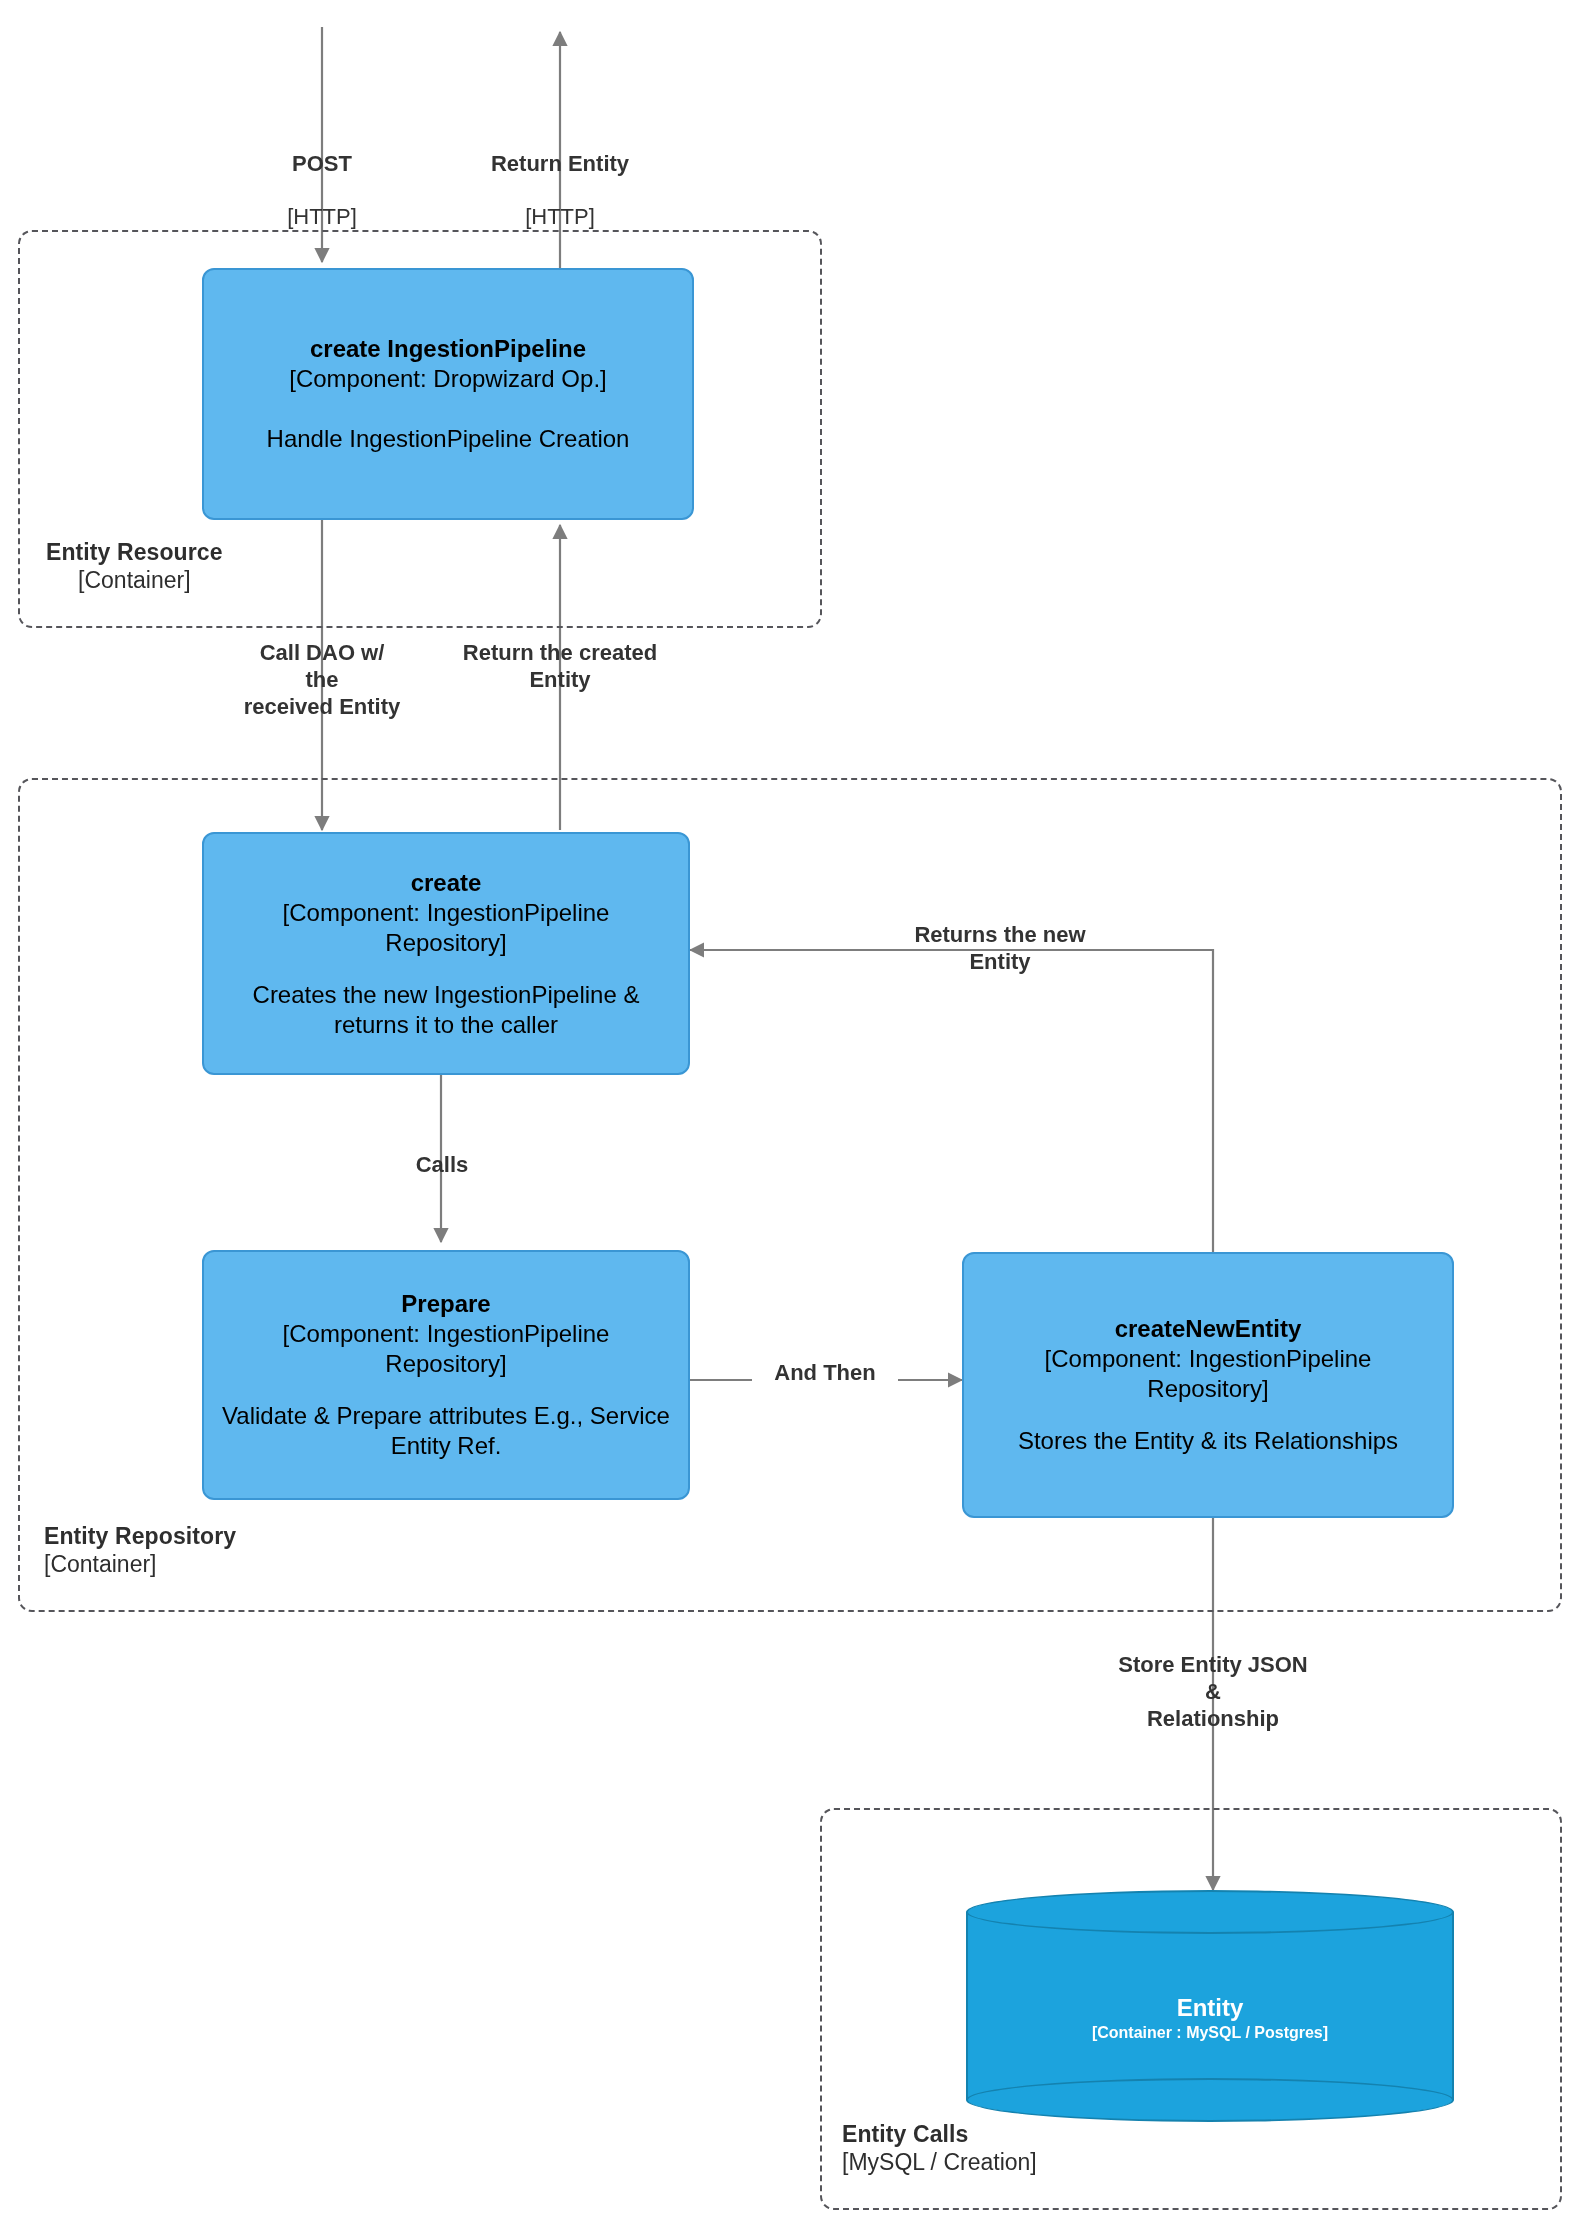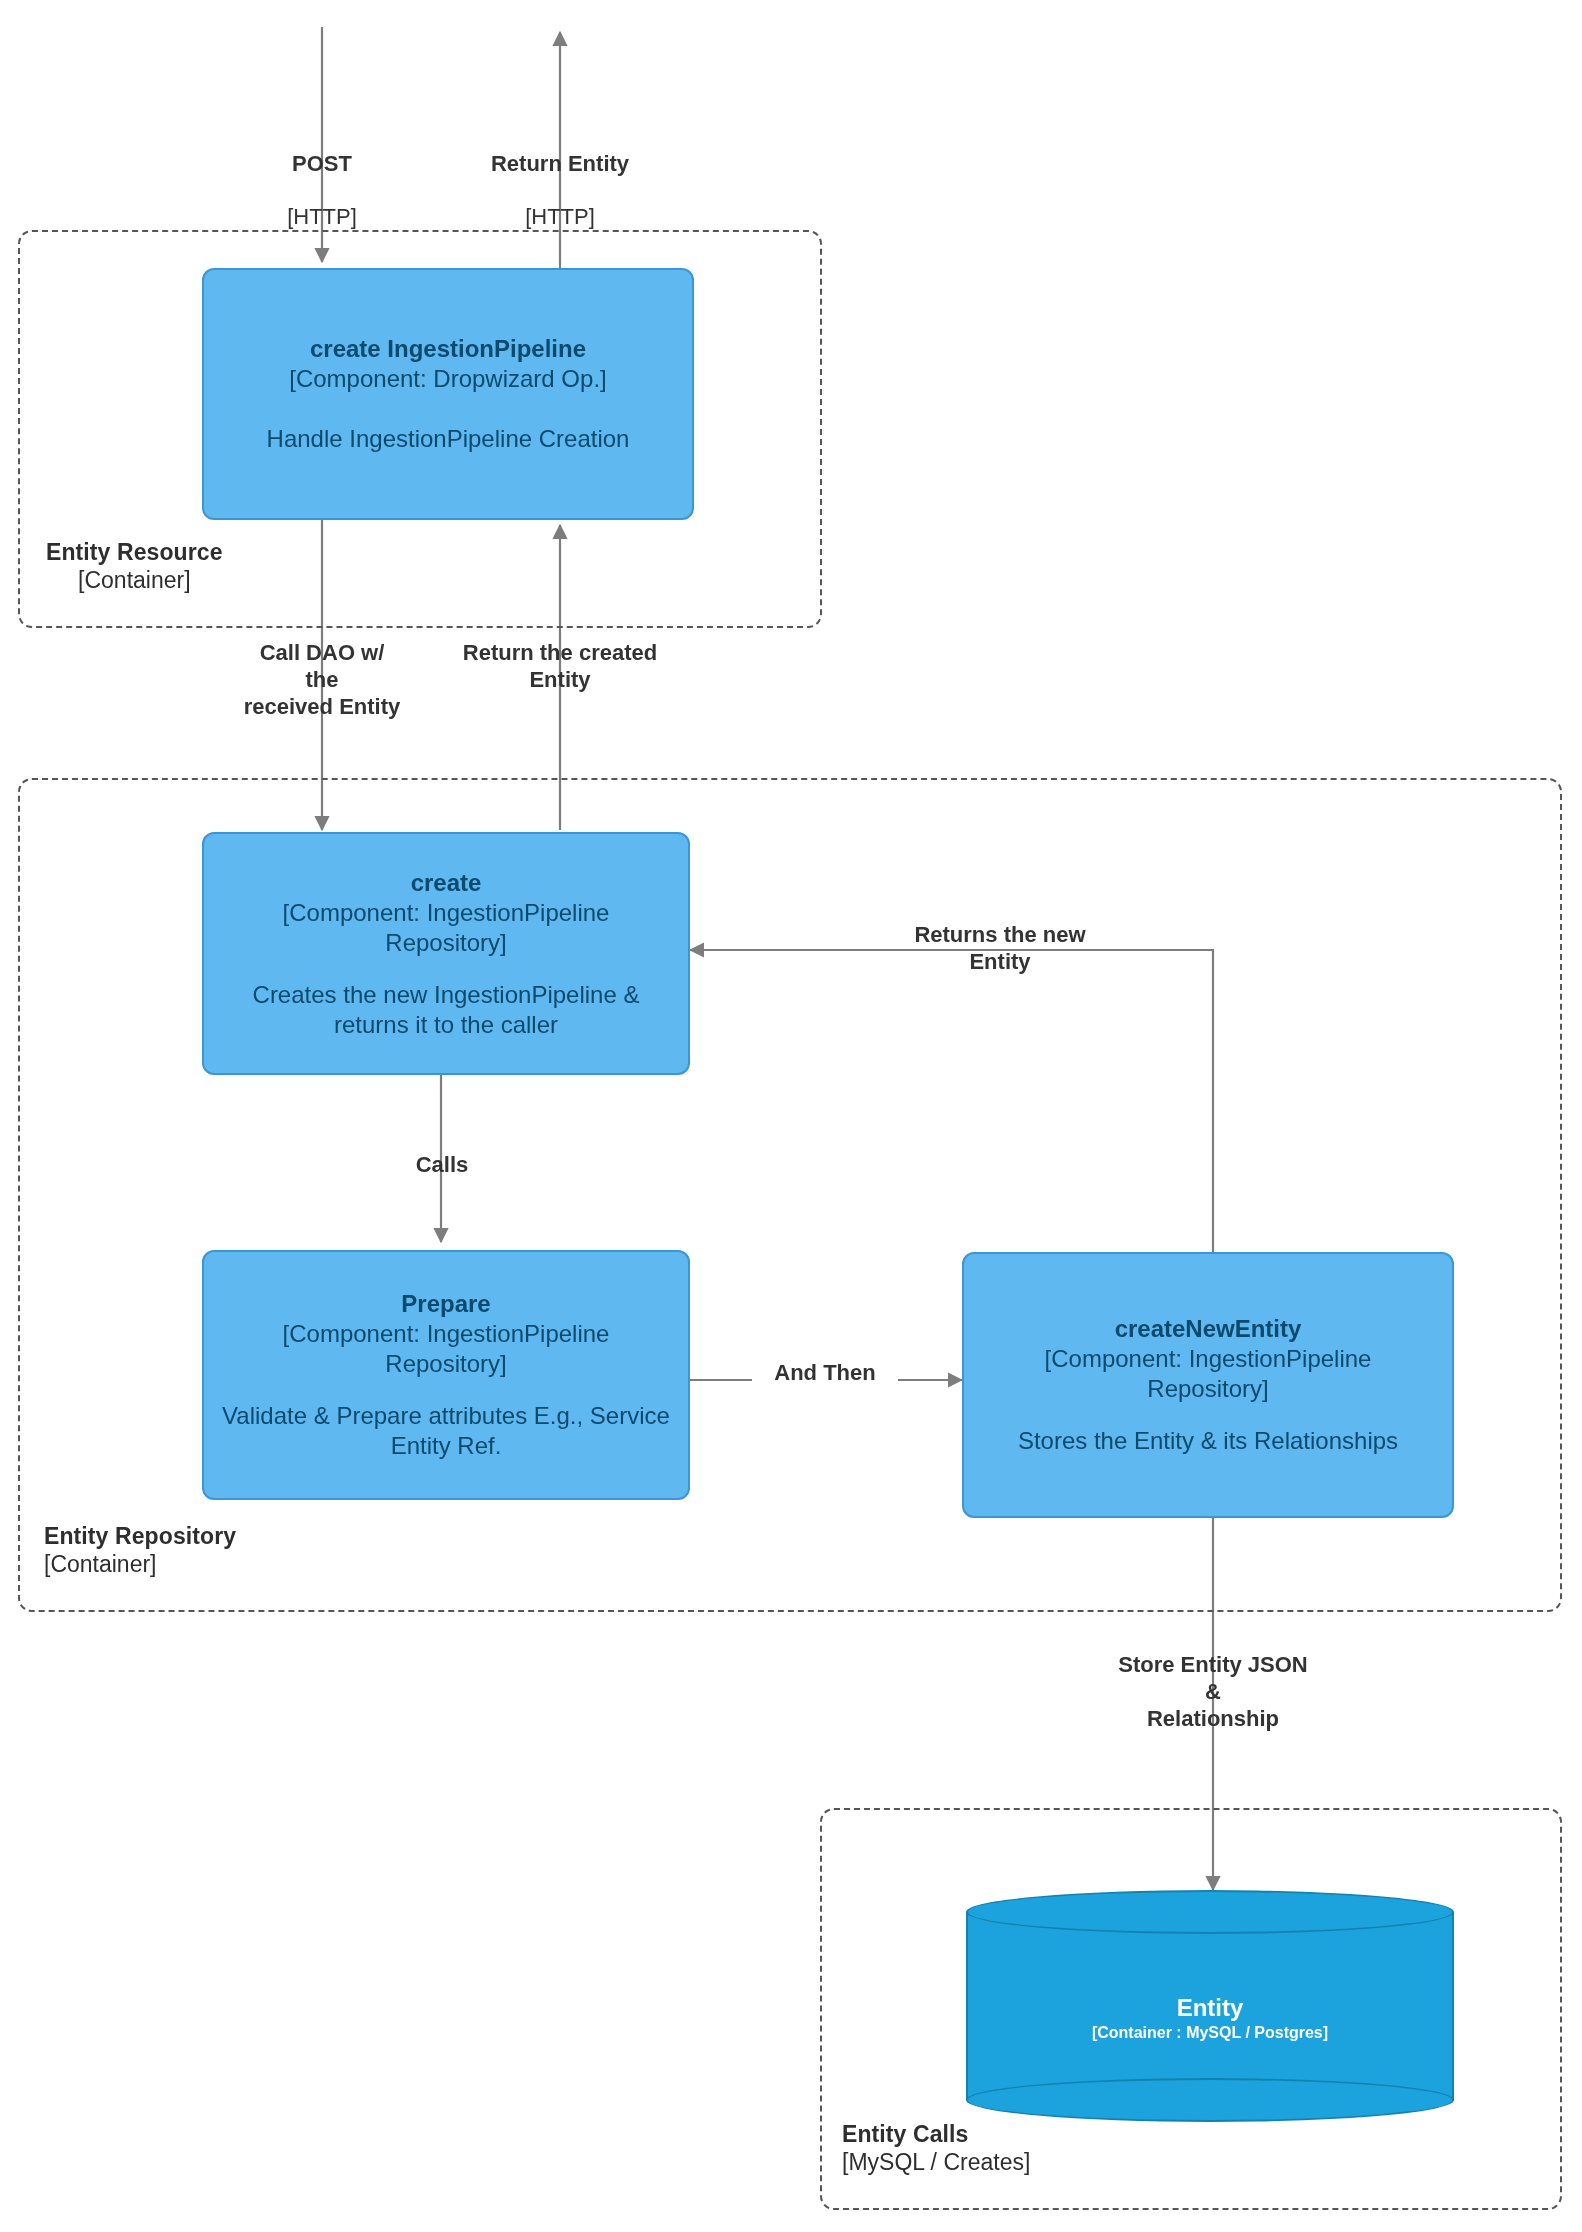--- a/index.html
+++ b/index.html
@@ -45,21 +45,21 @@
     font-weight: normal;
   }
 
   
   .node {
     position: absolute;
     box-sizing: border-box;
     background: #5FB8EF;
     border: 2px solid #3A96D4;
     border-radius: 12px;
-    color: #0c4a6e;
+    color: #000000;
     display: flex;
     flex-direction: column;
     align-items: center;
     justify-content: center;
     text-align: center;
     padding: 6px 8px;
   }
   .node .n-title {
     font-size: 24px;
     font-weight: bold;
@@ -186,21 +186,21 @@
 
   <div class="boundary" style="left:18px; top:778px; width:1544px; height:834px;"></div>
   <div class="boundary-label" style="left:44px; top:1522px;">
     <span class="bl-title">Entity Repository</span>
     <span class="bl-tech">[Container]</span>
   </div>
 
   <div class="boundary" style="left:820px; top:1808px; width:742px; height:402px;"></div>
   <div class="boundary-label" style="left:842px; top:2120px;">
     <span class="bl-title">Entity Calls</span>
-    <span class="bl-tech">[MySQL / Creates]</span>
+    <span class="bl-tech">[MySQL / Creation]</span>
   </div>
 
   <div class="node" style="left:202px; top:268px; width:492px; height:252px;">
     <span class="n-title">create IngestionPipeline</span>
     <span class="n-tech">[Component: Dropwizard Op.]</span>
     <span class="n-desc">Handle IngestionPipeline Creation</span>
   </div>
 
   <div class="node" style="left:202px; top:832px; width:488px; height:243px;">
     <span class="n-title">create</span>

